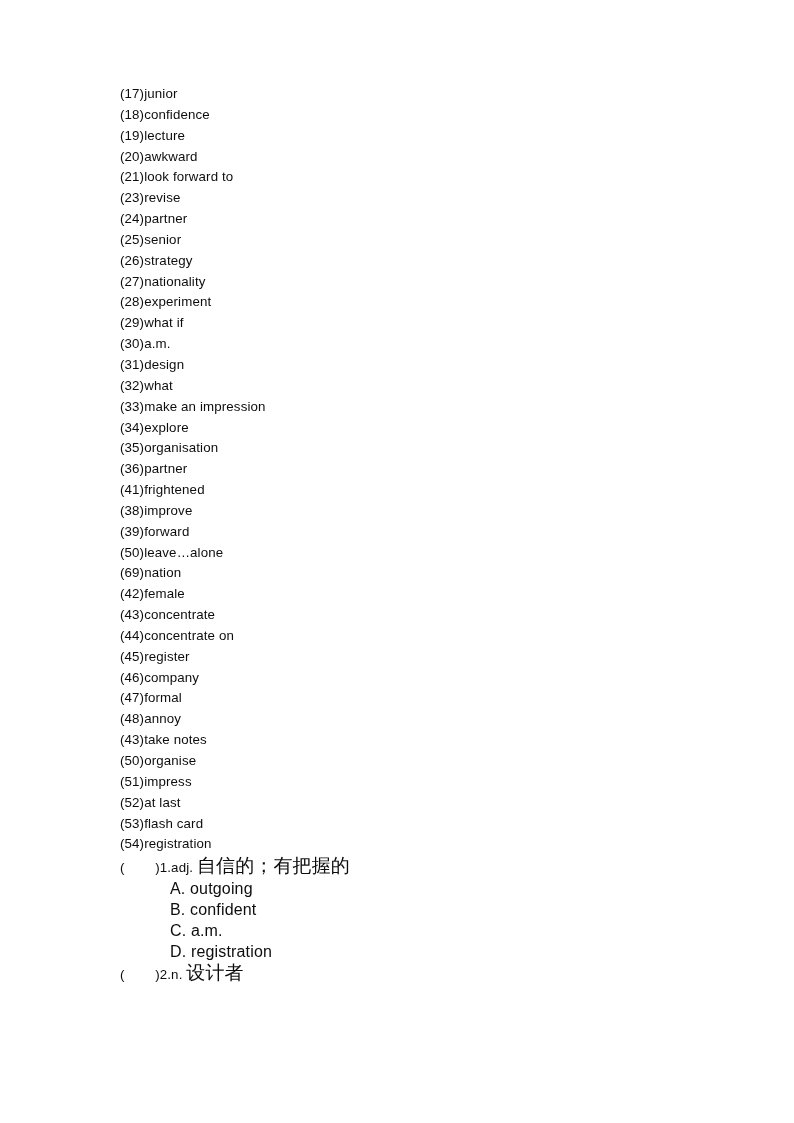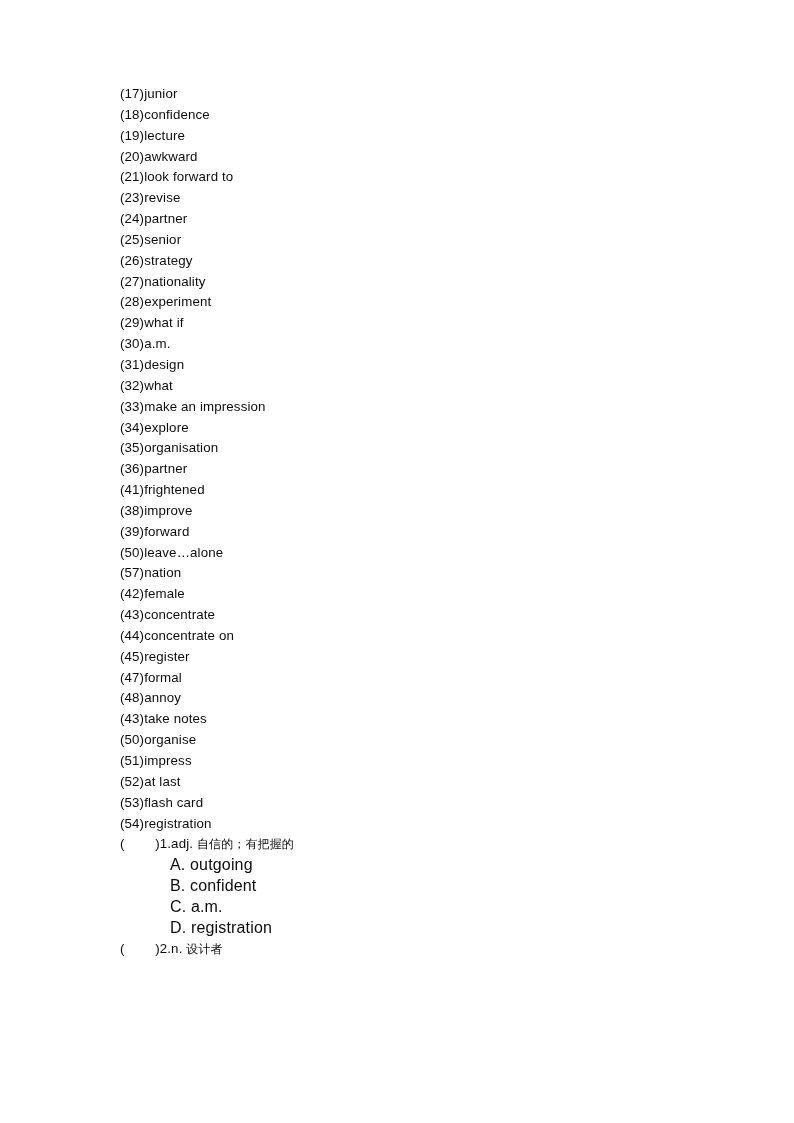--- a/index.html
+++ b/index.html
@@ -37,21 +37,21 @@
     letter-spacing: 0.01em;
   }
   .question-line {
     font-size: 13.3px;
     line-height: 20.85px;
     white-space: pre;
     letter-spacing: 0.01em;
   }
   .question-line .cn {
     font-family: "DejaVu Sans", "Liberation Sans", sans-serif;
-    font-size: 12px;
+    font-size: 19px;
   }
   .option-line {
     font-size: 16px;
     line-height: 20.85px;
     white-space: pre;
     padding-left: 50px;
     letter-spacing: 0.01em;
   }
 </style>
 </head>
@@ -77,25 +77,26 @@
       <div class="vocab-line"><span>(31)</span><span>design</span></div>
       <div class="vocab-line"><span>(32)</span><span>what</span></div>
       <div class="vocab-line"><span>(33)</span><span>make an impression</span></div>
       <div class="vocab-line"><span>(34)</span><span>explore</span></div>
       <div class="vocab-line"><span>(35)</span><span>organisation</span></div>
       <div class="vocab-line"><span>(36)</span><span>partner</span></div>
       <div class="vocab-line"><span>(41)</span><span>frightened</span></div>
       <div class="vocab-line"><span>(38)</span><span>improve</span></div>
       <div class="vocab-line"><span>(39)</span><span>forward</span></div>
       <div class="vocab-line"><span>(50)</span><span>leave…alone</span></div>
-      <div class="vocab-line"><span>(57)</span><span>nation</span></div>
+      <div class="vocab-line"><span>(69)</span><span>nation</span></div>
       <div class="vocab-line"><span>(42)</span><span>female</span></div>
       <div class="vocab-line"><span>(43)</span><span>concentrate</span></div>
       <div class="vocab-line"><span>(44)</span><span>concentrate on</span></div>
       <div class="vocab-line"><span>(45)</span><span>register</span></div>
+      <div class="vocab-line"><span>(46)</span><span>company</span></div>
       <div class="vocab-line"><span>(47)</span><span>formal</span></div>
       <div class="vocab-line"><span>(48)</span><span>annoy</span></div>
       <div class="vocab-line"><span>(43)</span><span>take notes</span></div>
       <div class="vocab-line"><span>(50)</span><span>organise</span></div>
       <div class="vocab-line"><span>(51)</span><span>impress</span></div>
       <div class="vocab-line"><span>(52)</span><span>at last</span></div>
       <div class="vocab-line"><span>(53)</span><span>flash card</span></div>
       <div class="vocab-line"><span>(54)</span><span>registration</span></div>
     </div>
 

